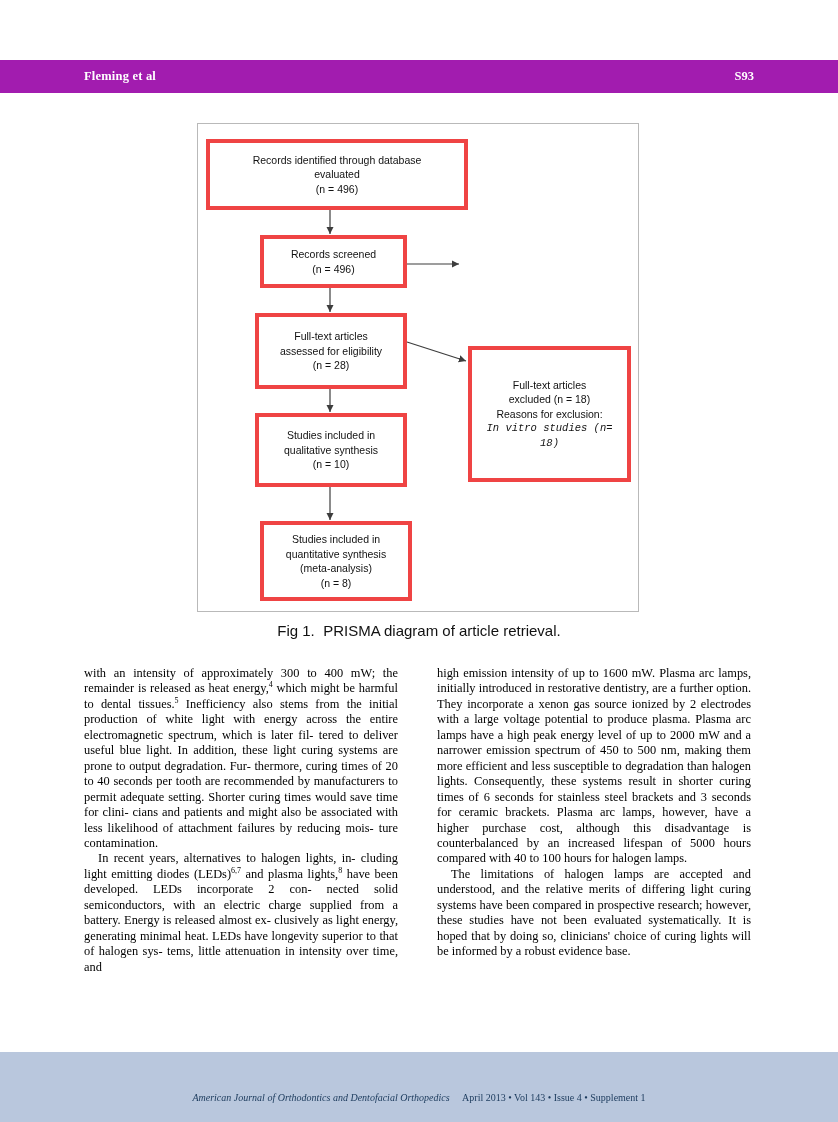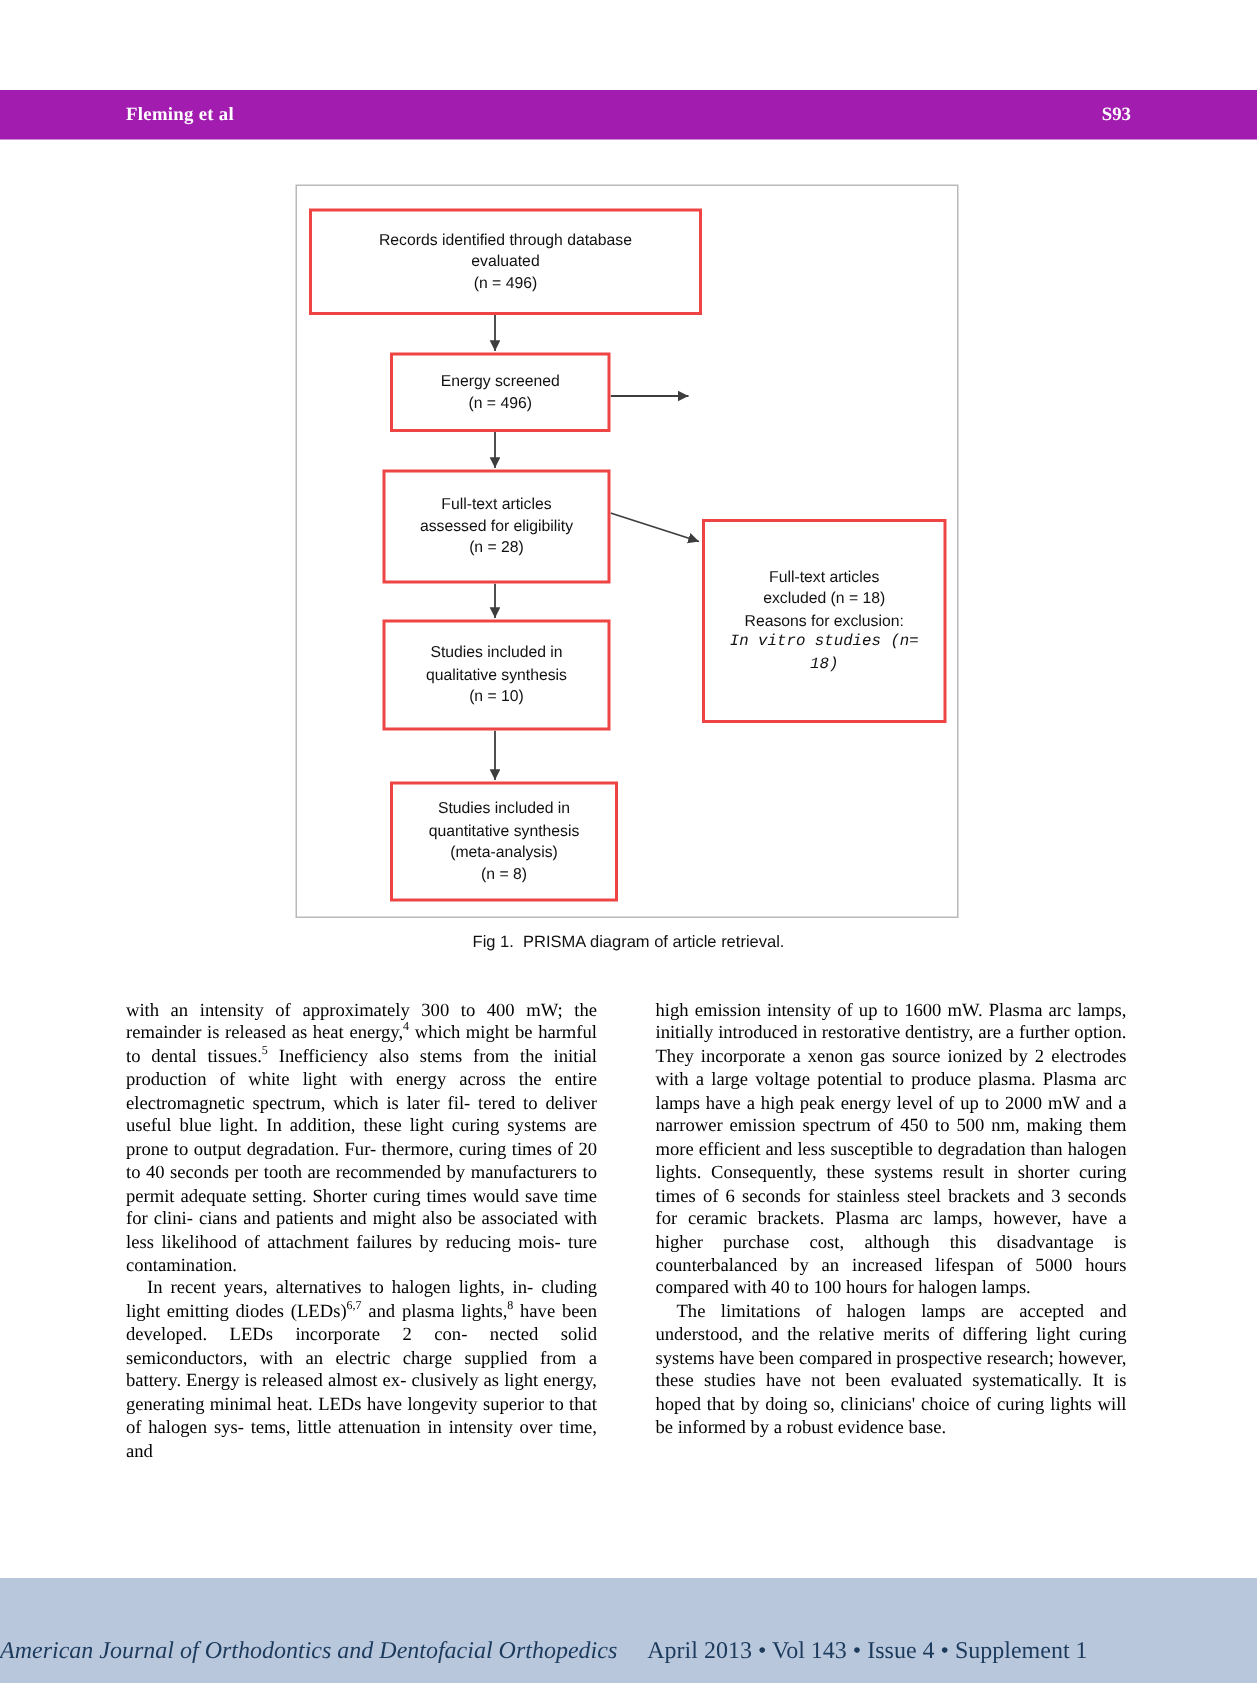--- a/index.html
+++ b/index.html
@@ -50,21 +50,21 @@
     left: 197px;
     top: 123px;
     width: 442px;
     height: 489px;
     border: 1px solid #b9b9b9;
     background: #ffffff;
     box-sizing: border-box;
   }
   .fbox {
     position: absolute;
-    border: 2px solid #ef4444;
+    border: 4px solid #ef4444;
     background: #ffffff;
     box-sizing: border-box;
     display: flex;
     align-items: center;
     justify-content: center;
     text-align: center;
     font-family: "Liberation Sans", sans-serif;
     font-size: 10.5px;
     line-height: 14.5px;
     color: #111111;
@@ -73,21 +73,21 @@
   .fbox span { display: block; }
   .fbox .ital { font-style: italic; }
 
   .fig-caption {
     position: absolute;
     left: 0;
     top: 622px;
     width: 838px;
     text-align: center;
     font-family: "Liberation Sans", sans-serif;
-    font-size: 11px;
+    font-size: 15px;
     color: #111111;
   }
 
   
   .arrows {
     position: absolute;
     left: 0; top: 0;
     width: 442px; height: 489px;
     pointer-events: none;
   }
@@ -118,24 +118,24 @@
     top: 1052px;
     width: 838px;
     height: 70px;
     background: #b9c7dd;
   }
   .footer-text {
     position: absolute;
     left: 0;
     top: 1092px;
     width: 838px;
-    text-align: left;
+    text-align: center;
     font-family: "Liberation Serif", serif;
     font-style: italic;
-    font-size: 16px;
+    font-size: 10px;
     color: #1b3a5c;
   }
   .footer-text .nonital { font-style: normal; }
 </style>
 </head>
 <body>
 
 <div class="header-bar">
   <div class="hdr-left">Fleming et al</div>
   <div class="hdr-right">S93</div>
@@ -166,21 +166,21 @@
   <div class="fbox" style="left:8px; top:15px; width:262px; height:71px;">
     <div>
       <span>Records identified through database</span>
       <span>evaluated</span>
       <span>(n = 496)</span>
     </div>
   </div>
 
   <div class="fbox" style="left:62px; top:111px; width:147px; height:53px;">
     <div>
-      <span>Energy screened</span>
+      <span>Records screened</span>
       <span>(n = 496)</span>
     </div>
   </div>
 
 
   <div class="fbox" style="left:57px; top:189px; width:152px; height:76px;">
     <div>
       <span>Full-text articles</span>
       <span>assessed for eligibility</span>
       <span>(n = 28)</span>

